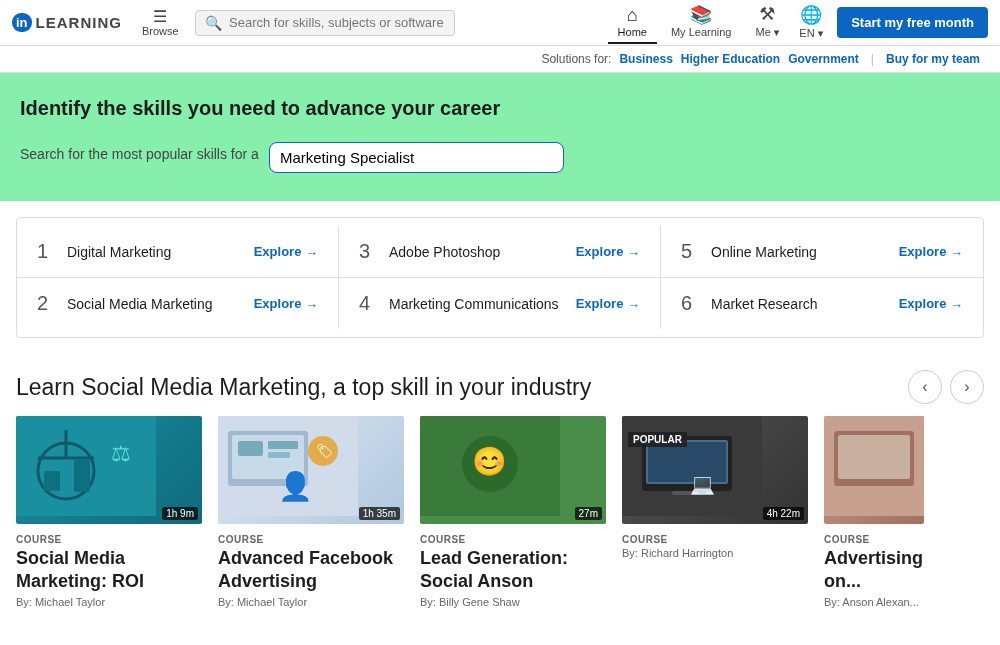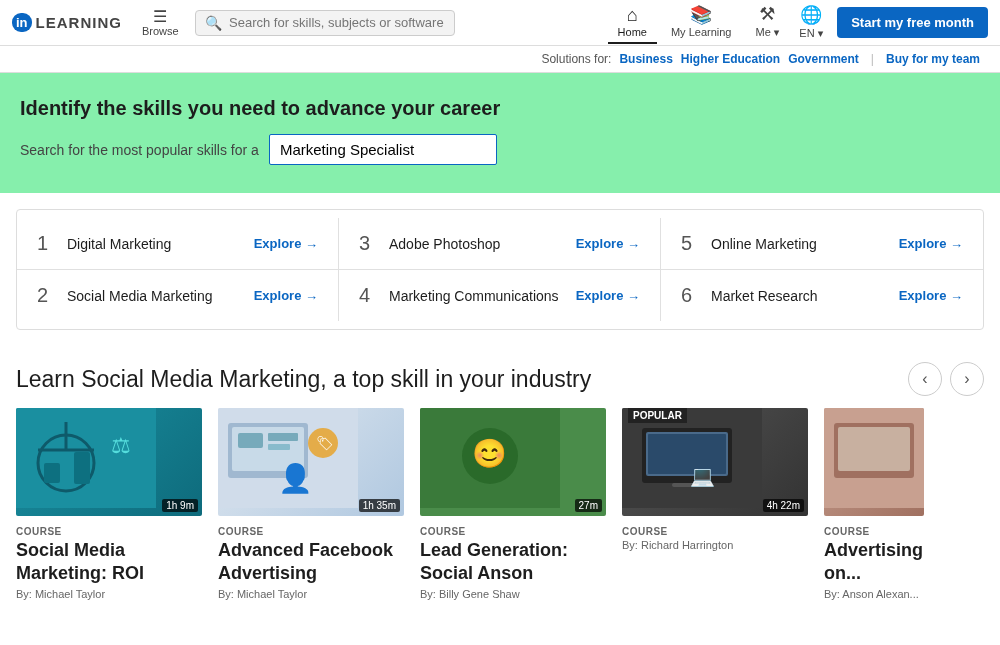--- a/index.html
+++ b/index.html
@@ -24,21 +24,21 @@
 
     
     .solutions-bar { display: flex; align-items: center; justify-content: flex-end; padding: 6px 20px; border-bottom: 1px solid #ddd; font-size: 12px; color: #555; gap: 8px; }
     .solutions-bar a { color: #0a66c2; text-decoration: none; font-weight: 600; cursor: pointer; }
     .solutions-separator { color: #bbb; margin: 0 4px; }
 
     
     .hero { background: #86efac; padding: 24px 20px 28px 20px; }
     .hero h1 { font-size: 20px; font-weight: 700; margin-bottom: 14px; color: #1d1d1d; }
     .hero-search-row { display: flex; align-items: center; gap: 10px; font-size: 14px; color: #444; }
-    .hero-search-row input { border: 1px solid #0a66c2; padding: 6px 10px; font-size: 15px; width: 228px; outline: none; border-radius: 2px; }
+    .hero-search-row input { border: 1px solid #0a66c2; padding: 6px 10px; font-size: 15px; width: 295px; outline: none; border-radius: 8px; margin-top: 8px; }
 
     
     .skills-section { border: 1px solid #ddd; margin: 16px 16px; border-radius: 4px; padding: 8px 0; }
     .skills-grid { display: grid; grid-template-columns: repeat(3, 1fr); gap: 0; }
     .skill-item { display: flex; align-items: center; justify-content: space-between; padding: 14px 20px; border-right: 1px solid #e0e0e0; border-bottom: 1px solid #e0e0e0; }
     .skill-item:nth-child(3n) { border-right: none; }
     .skill-item:nth-child(4), .skill-item:nth-child(5), .skill-item:nth-child(6) { border-bottom: none; }
     .skill-left { display: flex; align-items: center; gap: 10px; }
     .skill-num { font-size: 20px; font-weight: 300; color: #555; min-width: 20px; }
     .skill-name { font-size: 14px; font-weight: 500; color: #1d1d1d; }
@@ -54,21 +54,21 @@
     .courses-row { display: flex; gap: 0; overflow: hidden; padding: 0 16px; }
     .course-card { flex: 0 0 186px; margin-right: 16px; cursor: pointer; }
     .course-card:last-child { flex: 0 0 100px; overflow: hidden; }
     .course-thumb { width: 100%; height: 108px; background: #ccc; position: relative; overflow: hidden; border-radius: 2px; }
     .course-thumb-1 { background: linear-gradient(135deg, #1a8fa0, #0e6b7c); }
     .course-thumb-2 { background: linear-gradient(135deg, #e0e8f0, #b0c8e0); }
     .course-thumb-3 { background: #4a8c4a; }
     .course-thumb-4 { background: linear-gradient(135deg, #555, #333); }
     .course-thumb-5 { background: linear-gradient(135deg, #c8a090, #a07060); }
     .course-duration { position: absolute; bottom: 4px; right: 4px; background: rgba(0,0,0,0.7); color: #fff; font-size: 10px; padding: 1px 4px; border-radius: 2px; }
-    .popular-badge { position: absolute; top: 0; left: 6px; background: rgba(30,30,30,0.85); color: #fff; font-size: 10px; padding: 2px 5px; font-weight: 600; }
+    .popular-badge { position: absolute; top: 16px; left: 6px; background: rgba(30,30,30,0.85); color: #fff; font-size: 10px; padding: 2px 5px; font-weight: 600; }
     .course-type { font-size: 10px; color: #666; margin-top: 10px; text-transform: uppercase; letter-spacing: 0.5px; font-weight: 600; }
     .course-title { font-size: 18px; font-weight: 600; color: #1d1d1d; margin-top: 2px; line-height: 1.3; }
     .course-author { font-size: 11px; color: #666; margin-top: 2px; }
   </style>
 </head>
 <body>
 
 <nav class="nav">
   <div class="nav-logo">
     <span class="nav-logo-in">in</span>

